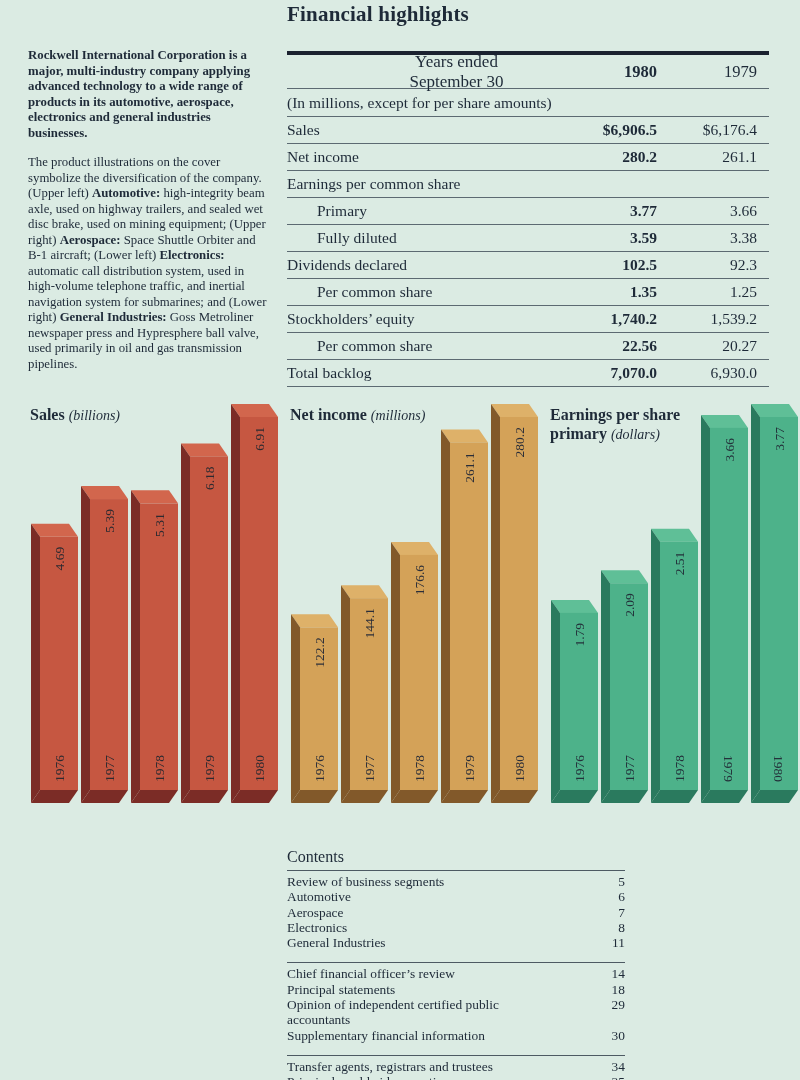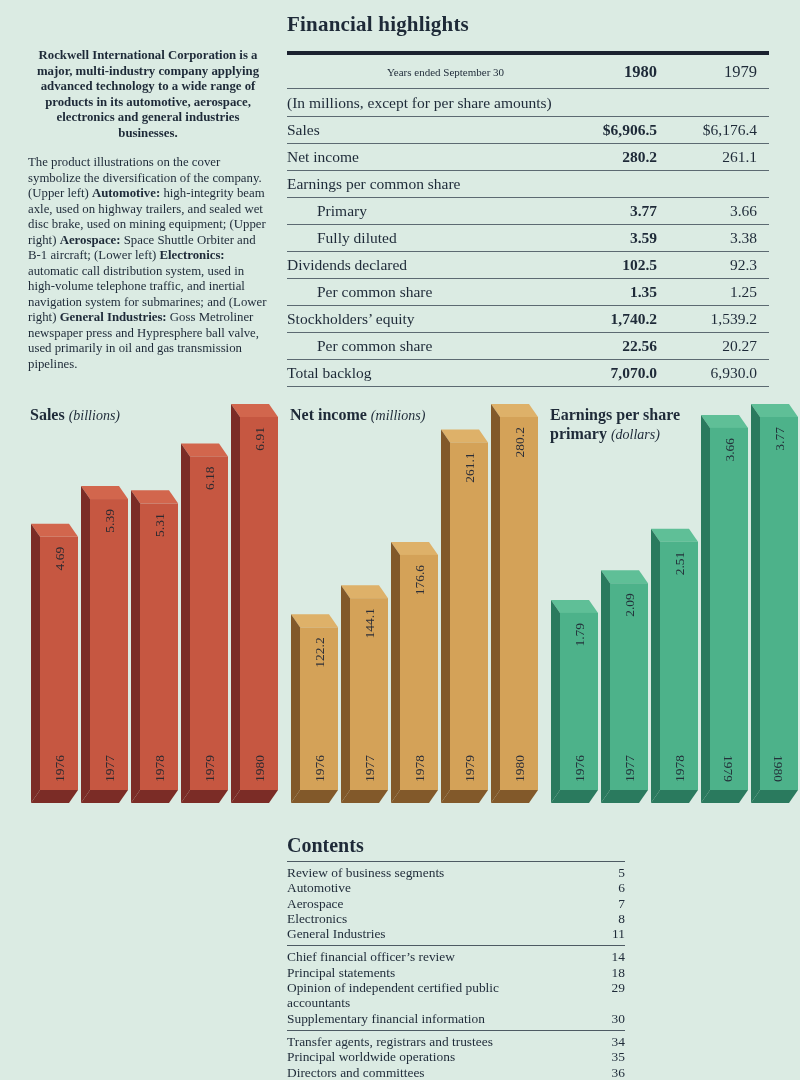--- a/index.html
+++ b/index.html
@@ -2,47 +2,47 @@
 <html><head>
 <meta charset="utf-8">
 <style>
   html,body{margin:0;padding:0;}
   body{font-family:"Liberation Serif","DejaVu Serif",serif;}
   #page{position:relative;width:800px;height:1080px;background:#dbebe3;overflow:hidden;color:#1e2a38;}
 
   
   #sidebar{position:absolute;left:28px;top:48px;width:240px;font-size:12.8px;line-height:15.5px;}
   #sidebar .para{margin:0 0 14px 0;}
-  #sidebar .para.lead{font-weight:bold;text-align:center;}
+  #sidebar .para.lead{font-weight:bold;}
 
   
-  #fh-title{position:absolute;left:287px;top:12px;font-size:21px;font-weight:bold;letter-spacing:.2px;}
+  #fh-title{position:absolute;left:287px;top:2px;font-size:21px;font-weight:bold;letter-spacing:.2px;}
   #fh-table{position:absolute;left:287px;top:51px;width:482px;border-top:4px solid #1b2230;}
   .t-row{display:flex;align-items:center;border-bottom:1px solid #5c6a72;}
   .t-row .lbl{flex:1;font-size:15.5px;}
   .t-row .lbl.ind{padding-left:30px;}
   .t-row .c80{width:131px;text-align:right;font-size:15.5px;font-weight:bold;}
   .t-row .c79{width:112px;text-align:right;font-size:15.5px;padding-right:12px;box-sizing:border-box;}
   #t-head{height:33px;}
-  #t-head .lbl{padding-left:100px;font-size:11px;}
+  #t-head .lbl{padding-left:100px;font-size:17px;text-align:center;}
   #t-head .c80{font-size:16.5px;}
   #t-head .c79{font-size:16.5px;}
   #t-note{height:27px;font-size:13.2px;}
   .d-row{height:26px;}
 
   
   #charts{position:absolute;left:28px;top:398px;display:flex;gap:8px;}
   #charts svg text{font-family:"Liberation Serif","DejaVu Serif",serif;}
 
   
   #contents{position:absolute;left:287px;top:831px;width:338px;}
-  #contents-title{font-size:20px;font-weight:bold;margin:3px 0 4px 0;}
+  #contents-title{font-size:16px;font-weight:normal;margin:17px 0 4px 0;}
   #contents-list{border-top:1.5px solid #4d5a63;border-bottom:1.5px solid #4d5a63;}
   .c-group{padding:3px 0 4px 0;}
-  .c-group + .c-group{border-top:1.5px solid #4d5a63;}
+  .c-group + .c-group{border-top:1.5px solid #4d5a63;margin-top:8px;}
   .c-row{display:flex;font-size:13.4px;line-height:15.3px;}
   .c-row .c-lbl{flex:1;}
   .c-row .c-pg{width:120px;text-align:right;}
 </style>
 </head>
 <body>
 
 <div id="page">
 
   <div id="sidebar">

